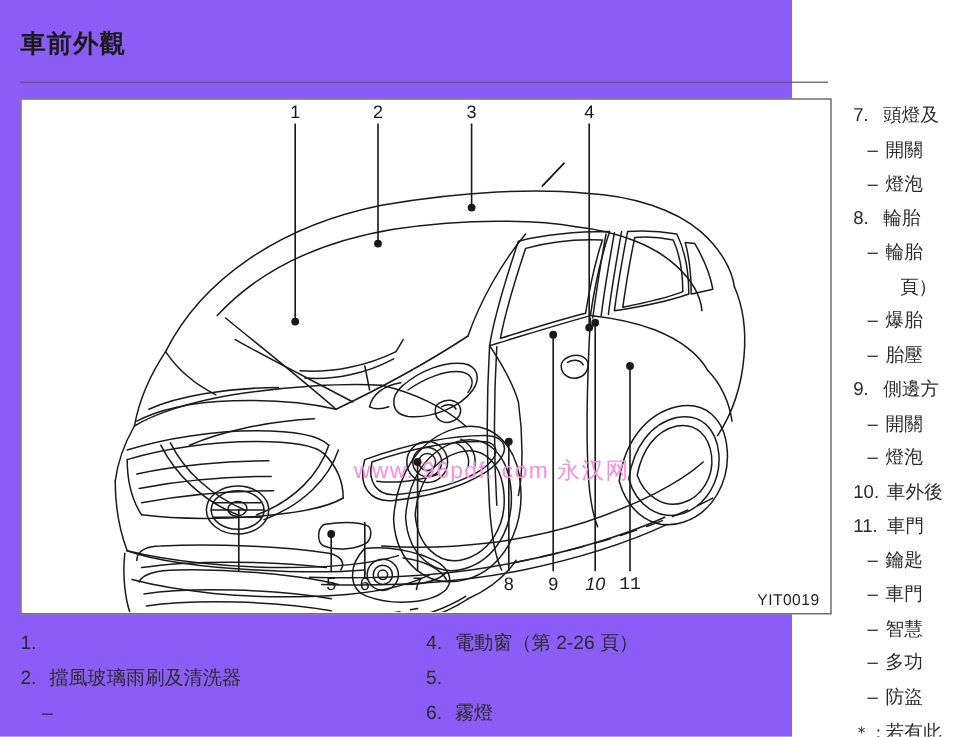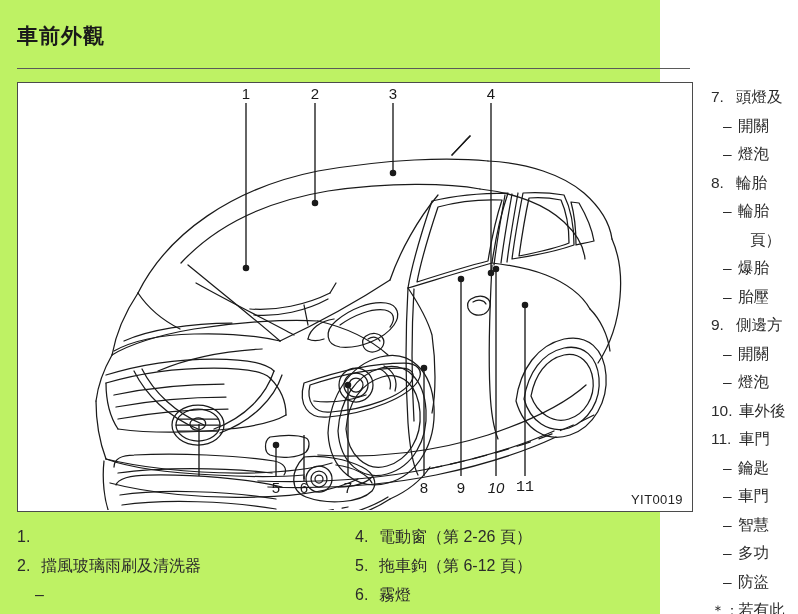--- a/index.html
+++ b/index.html
@@ -6,21 +6,21 @@
   html, body {
     margin: 0; padding: 0;
     width: 798px; height: 614px;
     background: #ffffff;
     font-family: "Liberation Sans", "DejaVu Sans", sans-serif;
     overflow: hidden;
   }
   #page {
     position: relative;
     width: 660px; height: 614px;
-    background: #bef264;
+    background: #8b5cf6;
   }
 
   
   #page-title {
     position: absolute;
     left: 17px; top: 22px;
     font-size: 21px;
     font-weight: 700;
     color: #1a1a1a;
     letter-spacing: 1px;
@@ -319,20 +319,21 @@
     <div style="position:absolute;left:473px;top:2px;transform:translateX(-50%);font-size:15px;color:#1a1a1a;">4</div>
 
     <div style="position:absolute;left:258px;top:396px;transform:translateX(-50%);font-size:15px;color:#1a1a1a;">5</div>
     <div style="position:absolute;left:286px;top:396px;transform:translateX(-50%);font-size:15px;color:#1a1a1a;">6</div>
     <div style="position:absolute;left:330px;top:396px;transform:translateX(-50%);font-size:15px;color:#1a1a1a;">7</div>
     <div style="position:absolute;left:406px;top:396px;transform:translateX(-50%);font-size:15px;color:#1a1a1a;">8</div>
     <div style="position:absolute;left:443px;top:396px;transform:translateX(-50%);font-size:15px;color:#1a1a1a;">9</div>
     <div style="position:absolute;left:478px;top:396px;transform:translateX(-50%);font-size:15px;color:#1a1a1a;font-style:italic;">10</div>
     <div style="position:absolute;left:507px;top:396px;transform:translateX(-50%);font-size:15px;color:#1a1a1a;font-family:Liberation Mono, monospace;">11</div>
 
+    <div id="watermark">www. 96pdf. com  永汉网</div>
 
     <div id="figure-id">YIT0019</div>
   </div>
 
   <div id="bottom-list">
     <div class="col">
       <div class="li-row">
         <span class="li-num">1.</span>
       </div>
       <div class="li-row">
@@ -343,21 +344,20 @@
         <span class="li-dash">–</span>
       </div>
     </div>
     <div class="col">
       <div class="li-row">
         <span class="li-num">4.</span>
         <span class="li-text">電動窗（第 2-26 頁）</span>
       </div>
       <div class="li-row">
         <span class="li-num">5.</span>
-        <span class="li-text">拖車鉤（第 6-12 頁）</span>
       </div>
       <div class="li-row">
         <span class="li-num">6.</span>
         <span class="li-text">霧燈</span>
       </div>
     </div>
   </div>
 
   <div id="right-col">
     <div class="rc-row">

